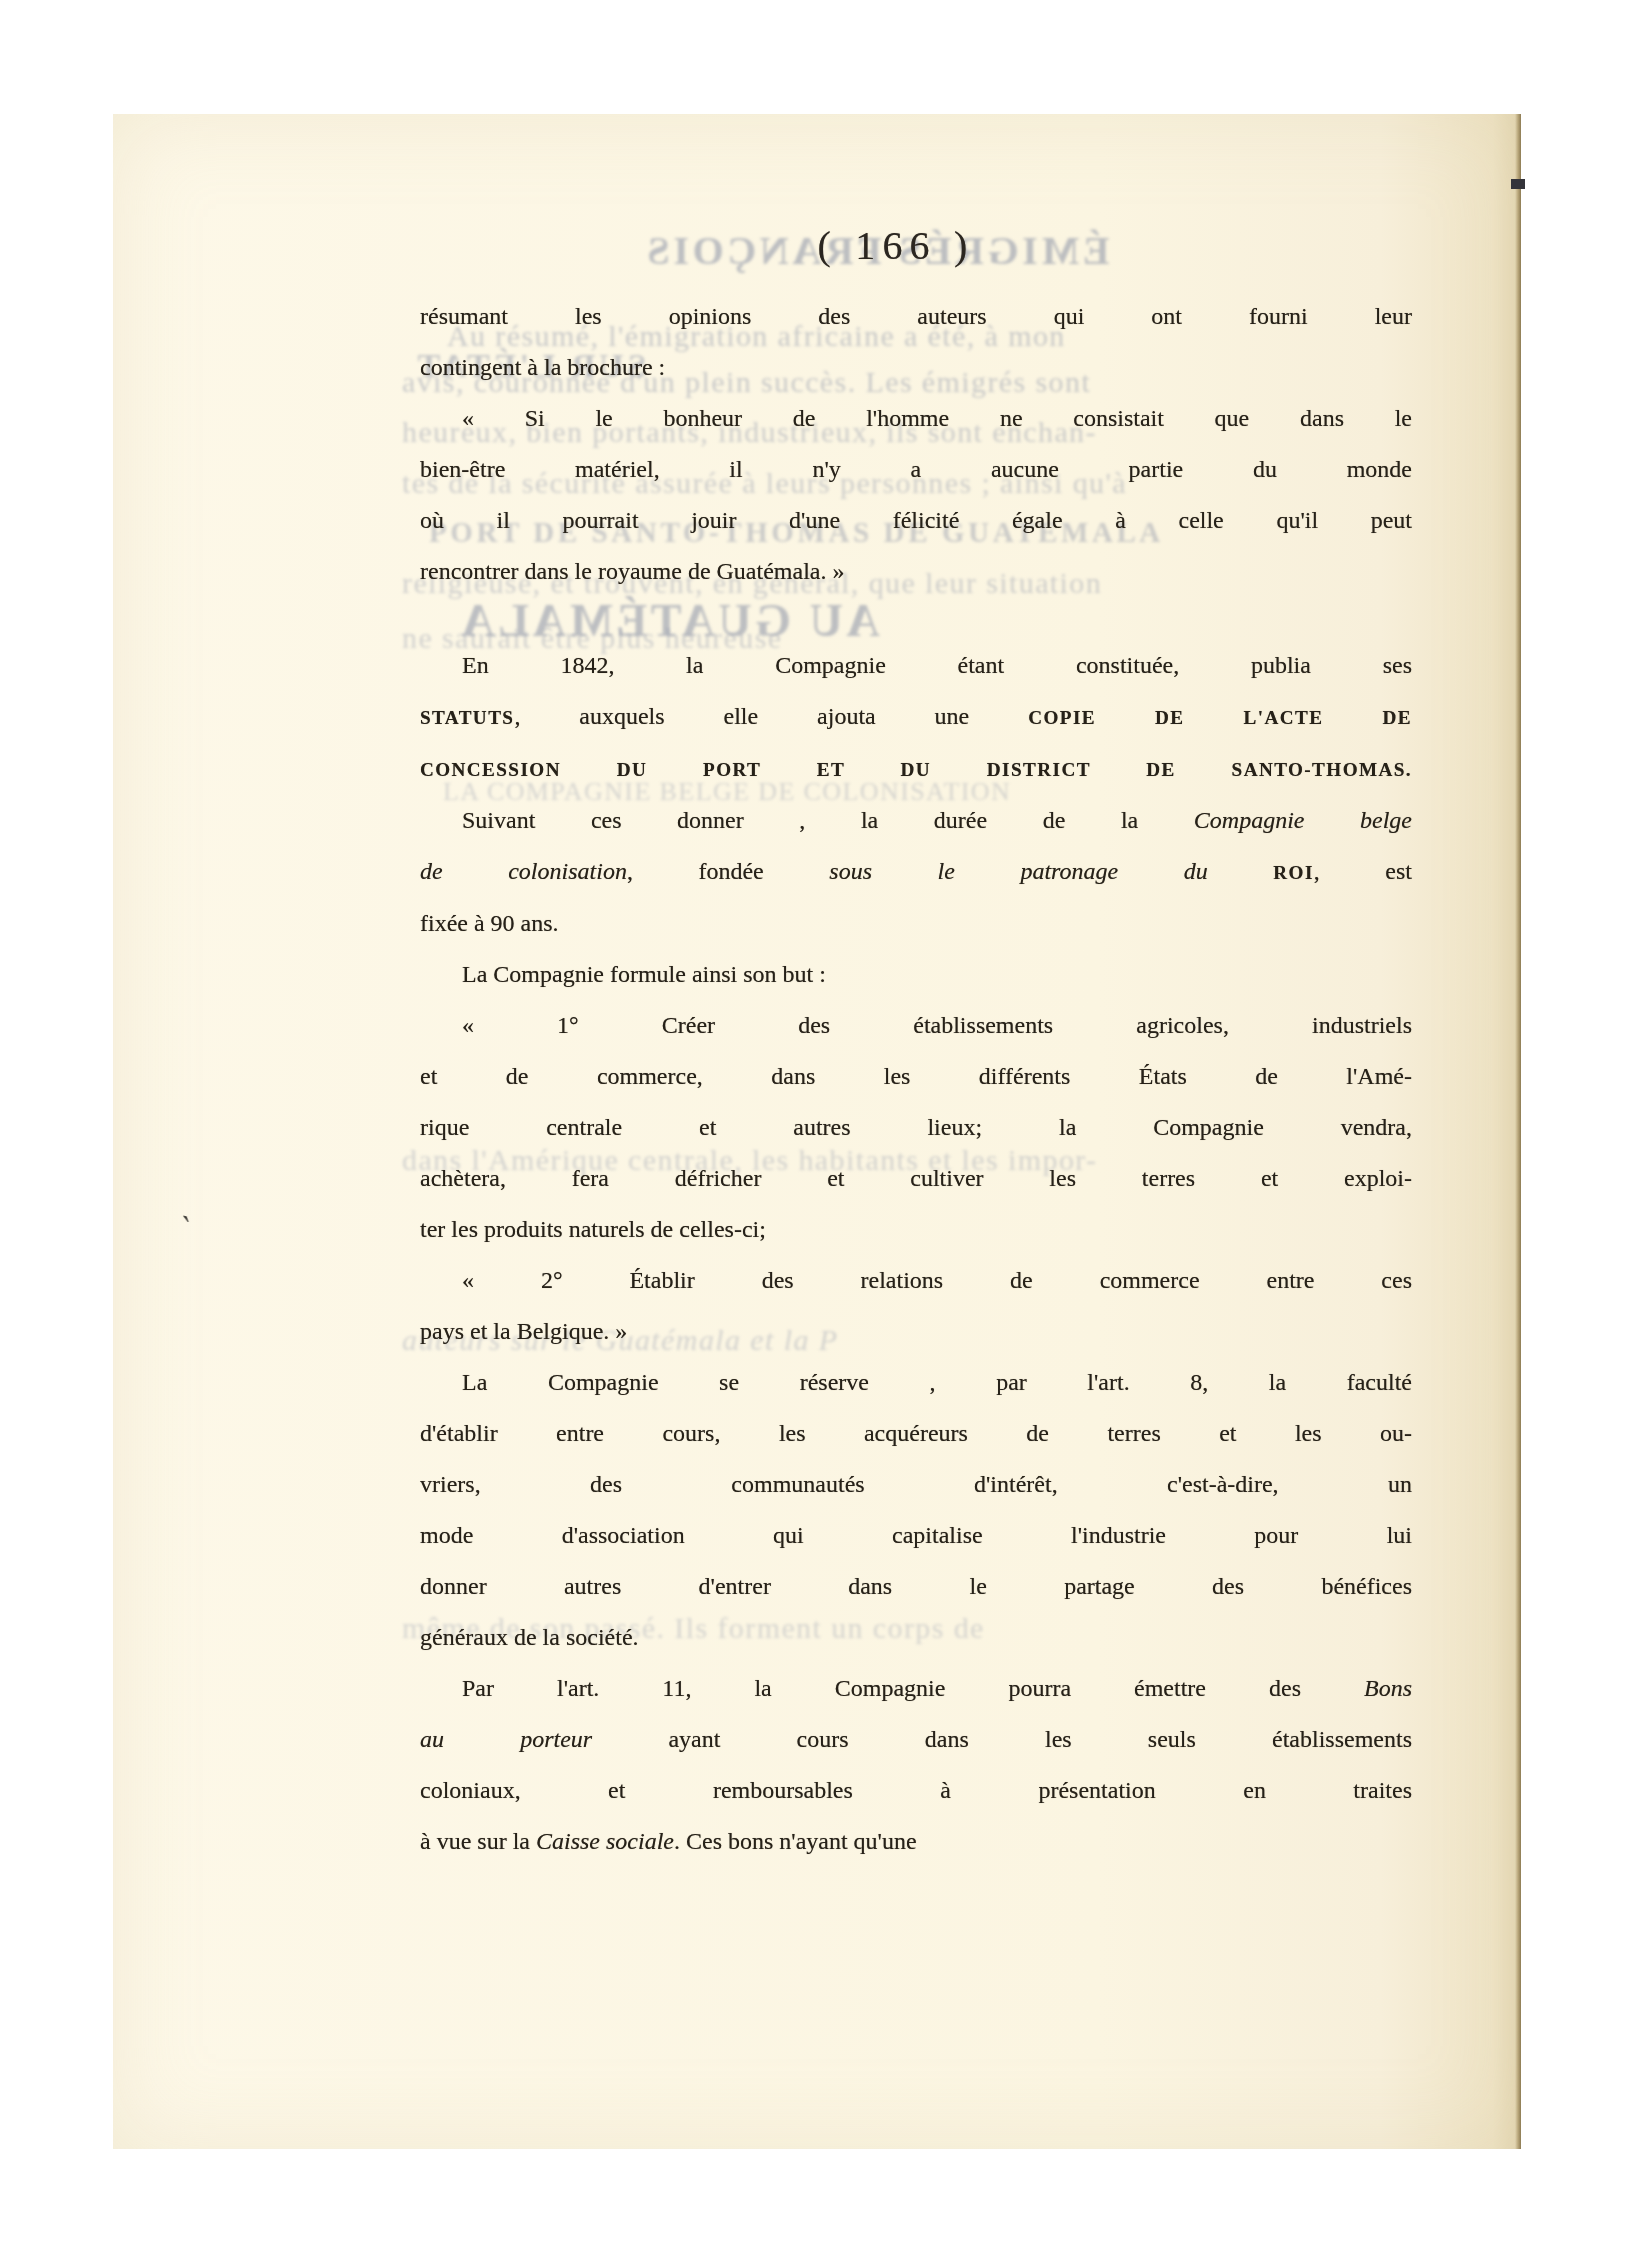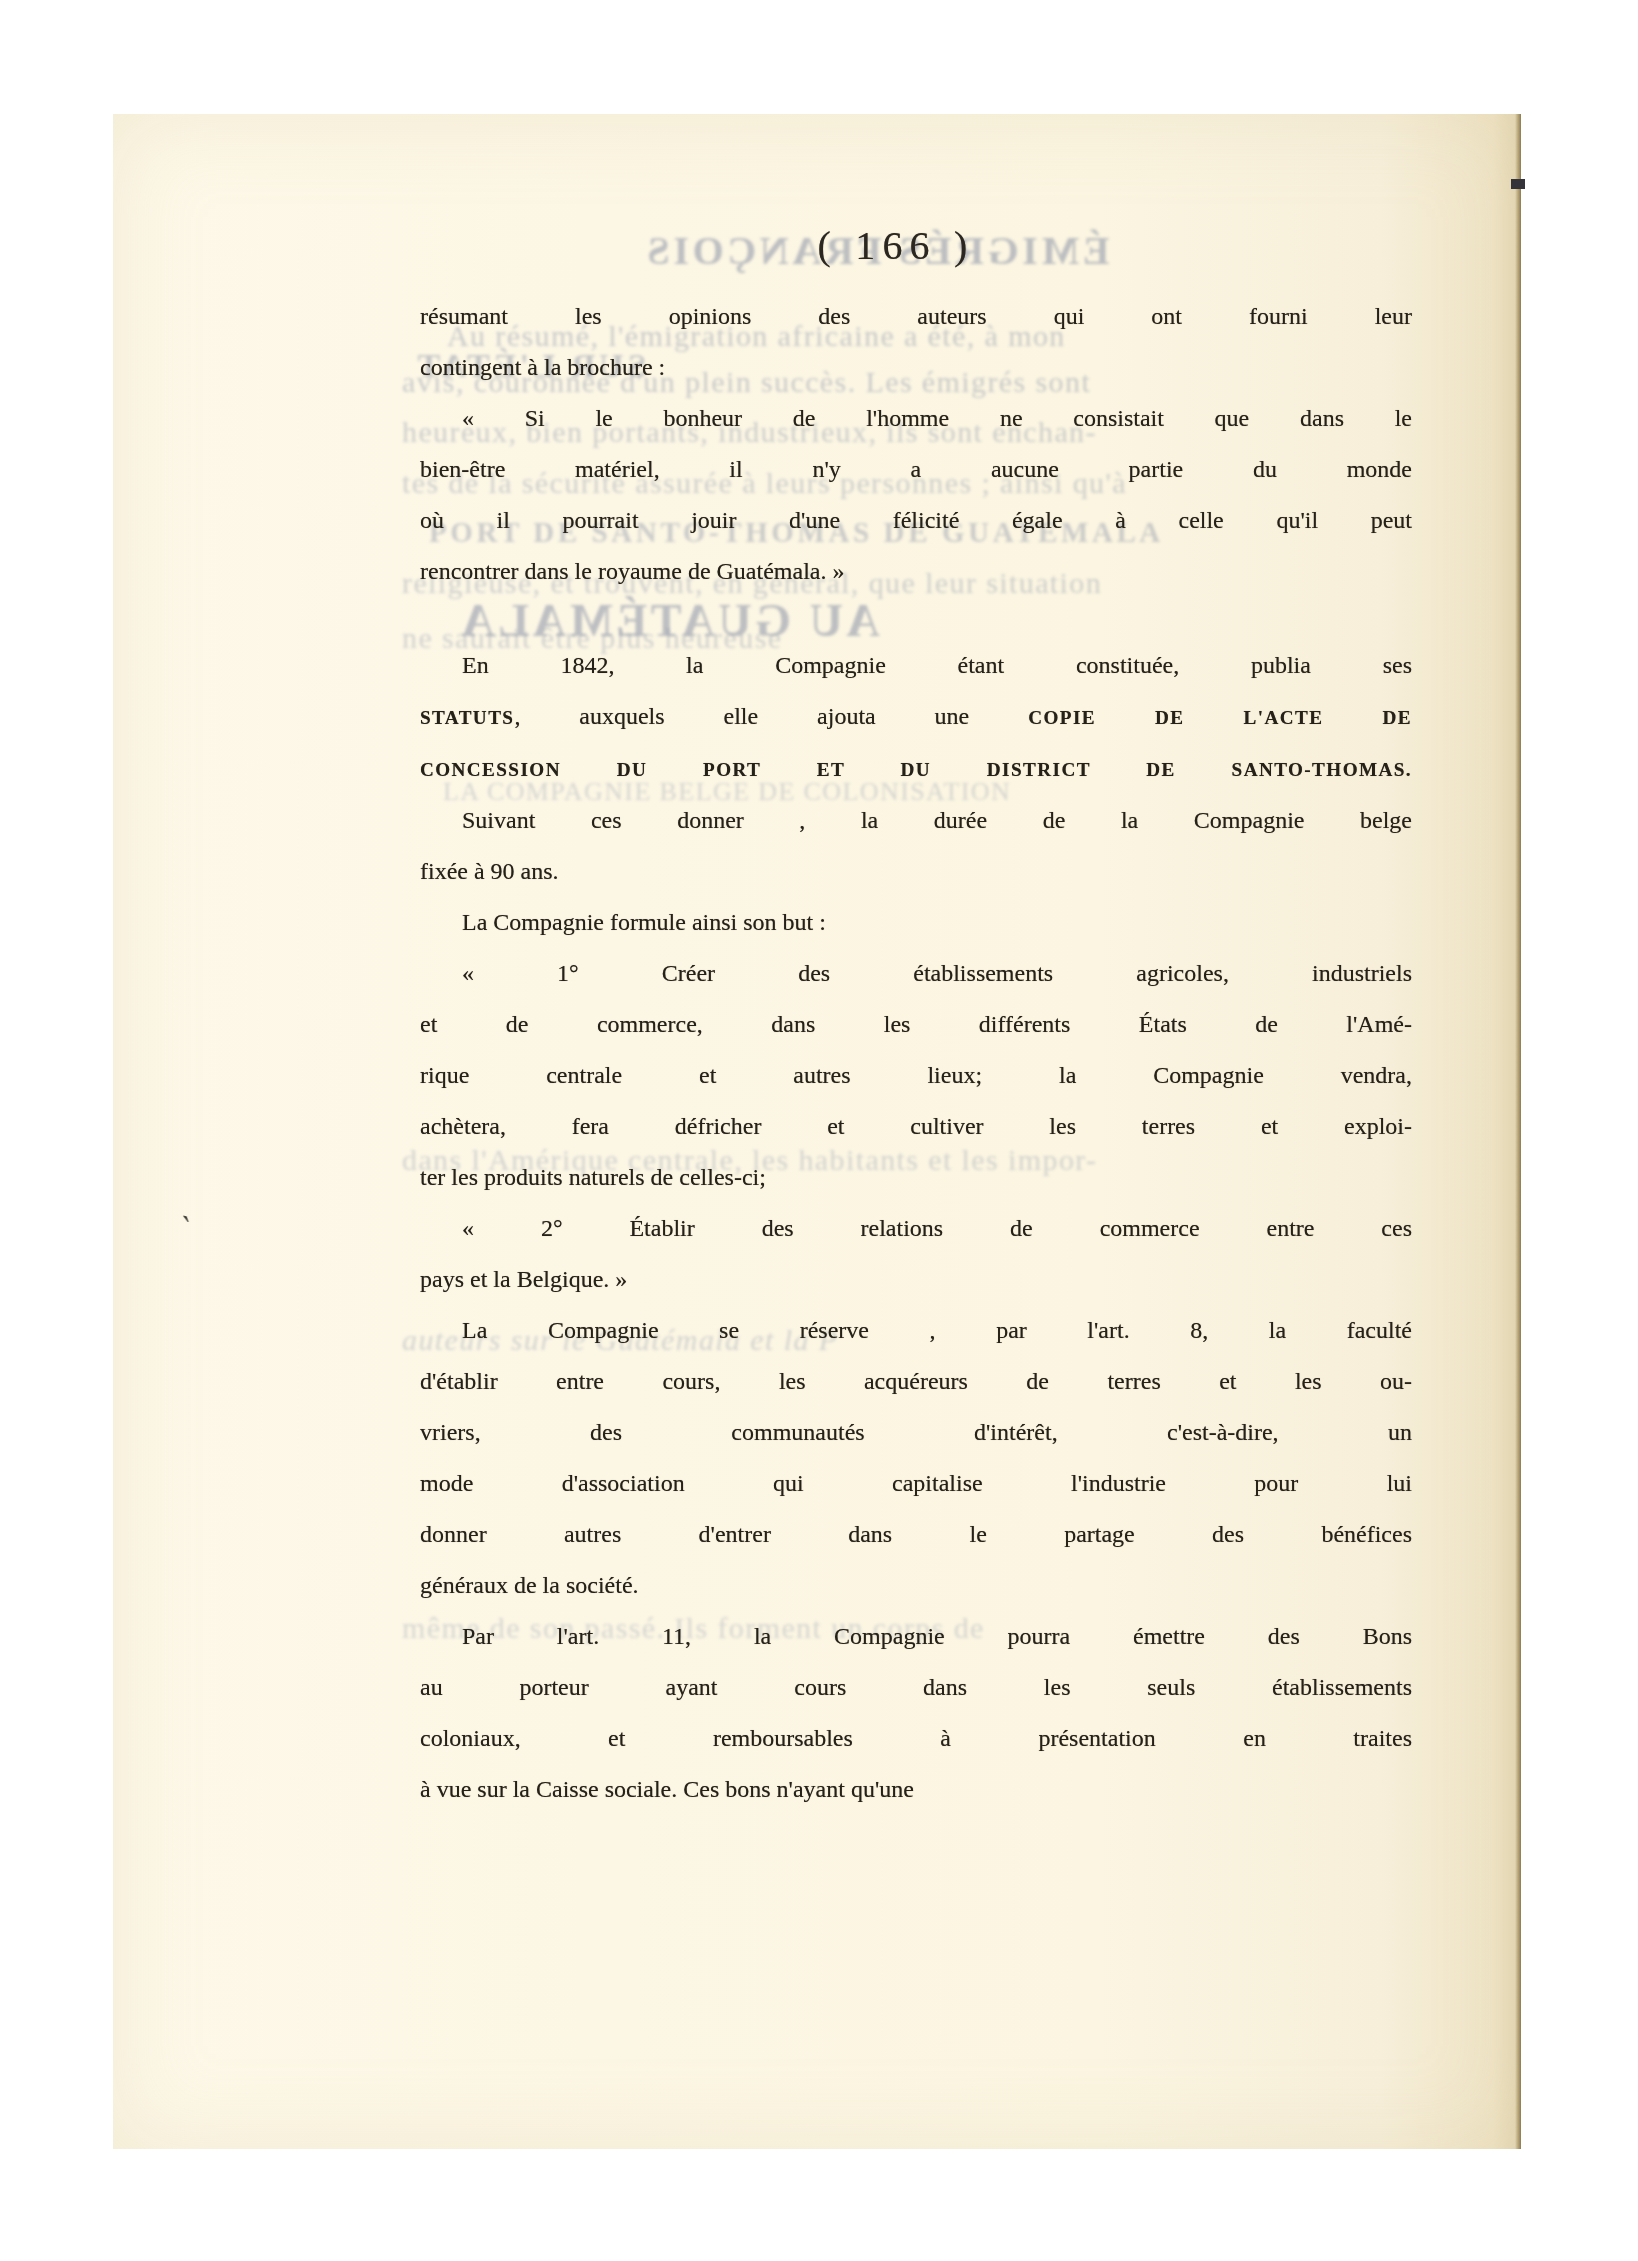--- a/index.html
+++ b/index.html
@@ -66,21 +66,21 @@
     font-size: 24px;
     line-height: 51px;
     color: #262118;
     text-shadow: 0 0 0.7px rgba(40,32,24,0.55);
     margin-left: 20px;
   }
   .text-line { text-align: justify; text-align-last: justify; }
   .text-line.last { text-align-last: left; }
   .text-line.ind  { text-indent: 42px; }
   .seg-n  {}
-  .seg-i  { }
+  .seg-i  { font-style: italic; }
   .seg-sc { font-size: 0.8em; letter-spacing: 1.4px; font-weight: bold; }
 </style>
 </head>
 <body>
 
 <div class="scan-page">
   <div class="ghost-layer">
       <div class="ghost bold mir" style="left: 531px; top: 113px; font-size: 40px; opacity: 0.5;">ÉMIGRÉS FRANÇOIS</div>
       <div class="ghost" style="left: 334px; top: 205px; font-size: 30px; opacity: 0.45;">Au résumé, l'émigration africaine a été, à mon</div>
       <div class="ghost bold mir" style="left: 301px; top: 233px; font-size: 34px; opacity: 0.42;">SUR L'ÉTAT</div>
@@ -101,20 +101,21 @@
       <div class="text-line"><span class="seg-n">résumant les opinions des auteurs qui ont fourni leur</span></div>
       <div class="text-line last"><span class="seg-n">contingent à la brochure :</span></div>
       <div class="text-line ind"><span class="seg-n">« Si le bonheur de l'homme ne consistait que dans le</span></div>
       <div class="text-line"><span class="seg-n">bien-être matériel, il n'y a aucune partie du monde</span></div>
       <div class="text-line"><span class="seg-n">où il pourrait jouir d'une félicité égale à celle qu'il peut</span></div>
       <div class="text-line last"><span class="seg-n">rencontrer dans le royaume de Guatémala. »</span></div>
       <div class="text-line ind" style="margin-top: 43px;"><span class="seg-n">En 1842, la Compagnie étant constituée, publia ses</span></div>
       <div class="text-line"><span class="seg-sc">STATUTS</span><span class="seg-n">, auxquels elle ajouta une </span><span class="seg-sc">COPIE DE L'ACTE DE</span></div>
       <div class="text-line"><span class="seg-sc">CONCESSION DU PORT ET DU DISTRICT DE SANTO-THOMAS.</span></div>
       <div class="text-line ind"><span class="seg-n">Suivant ces donner , la durée de la </span><span class="seg-i">Compagnie belge</span></div>
+      <div class="text-line"><span class="seg-i">de colonisation</span><span class="seg-n">, fondée </span><span class="seg-i">sous le patronage du</span><span class="seg-n"> </span><span class="seg-sc">ROI</span><span class="seg-n">, est</span></div>
       <div class="text-line last"><span class="seg-n">fixée à 90 ans.</span></div>
       <div class="text-line last ind"><span class="seg-n">La Compagnie formule ainsi son but :</span></div>
       <div class="text-line ind"><span class="seg-n">« 1° Créer des établissements agricoles, industriels</span></div>
       <div class="text-line"><span class="seg-n">et de commerce, dans les différents États de l'Amé-</span></div>
       <div class="text-line"><span class="seg-n">rique centrale et autres lieux; la Compagnie vendra,</span></div>
       <div class="text-line"><span class="seg-n">achètera, fera défricher et cultiver les terres et exploi-</span></div>
       <div class="text-line last"><span class="seg-n">ter les produits naturels de celles-ci;</span></div>
       <div class="text-line ind"><span class="seg-n">« 2° Établir des relations de commerce entre ces</span></div>
       <div class="text-line last"><span class="seg-n">pays et la Belgique. »</span></div>
       <div class="text-line ind"><span class="seg-n">La Compagnie se réserve , par l'art. 8, la faculté</span></div>

